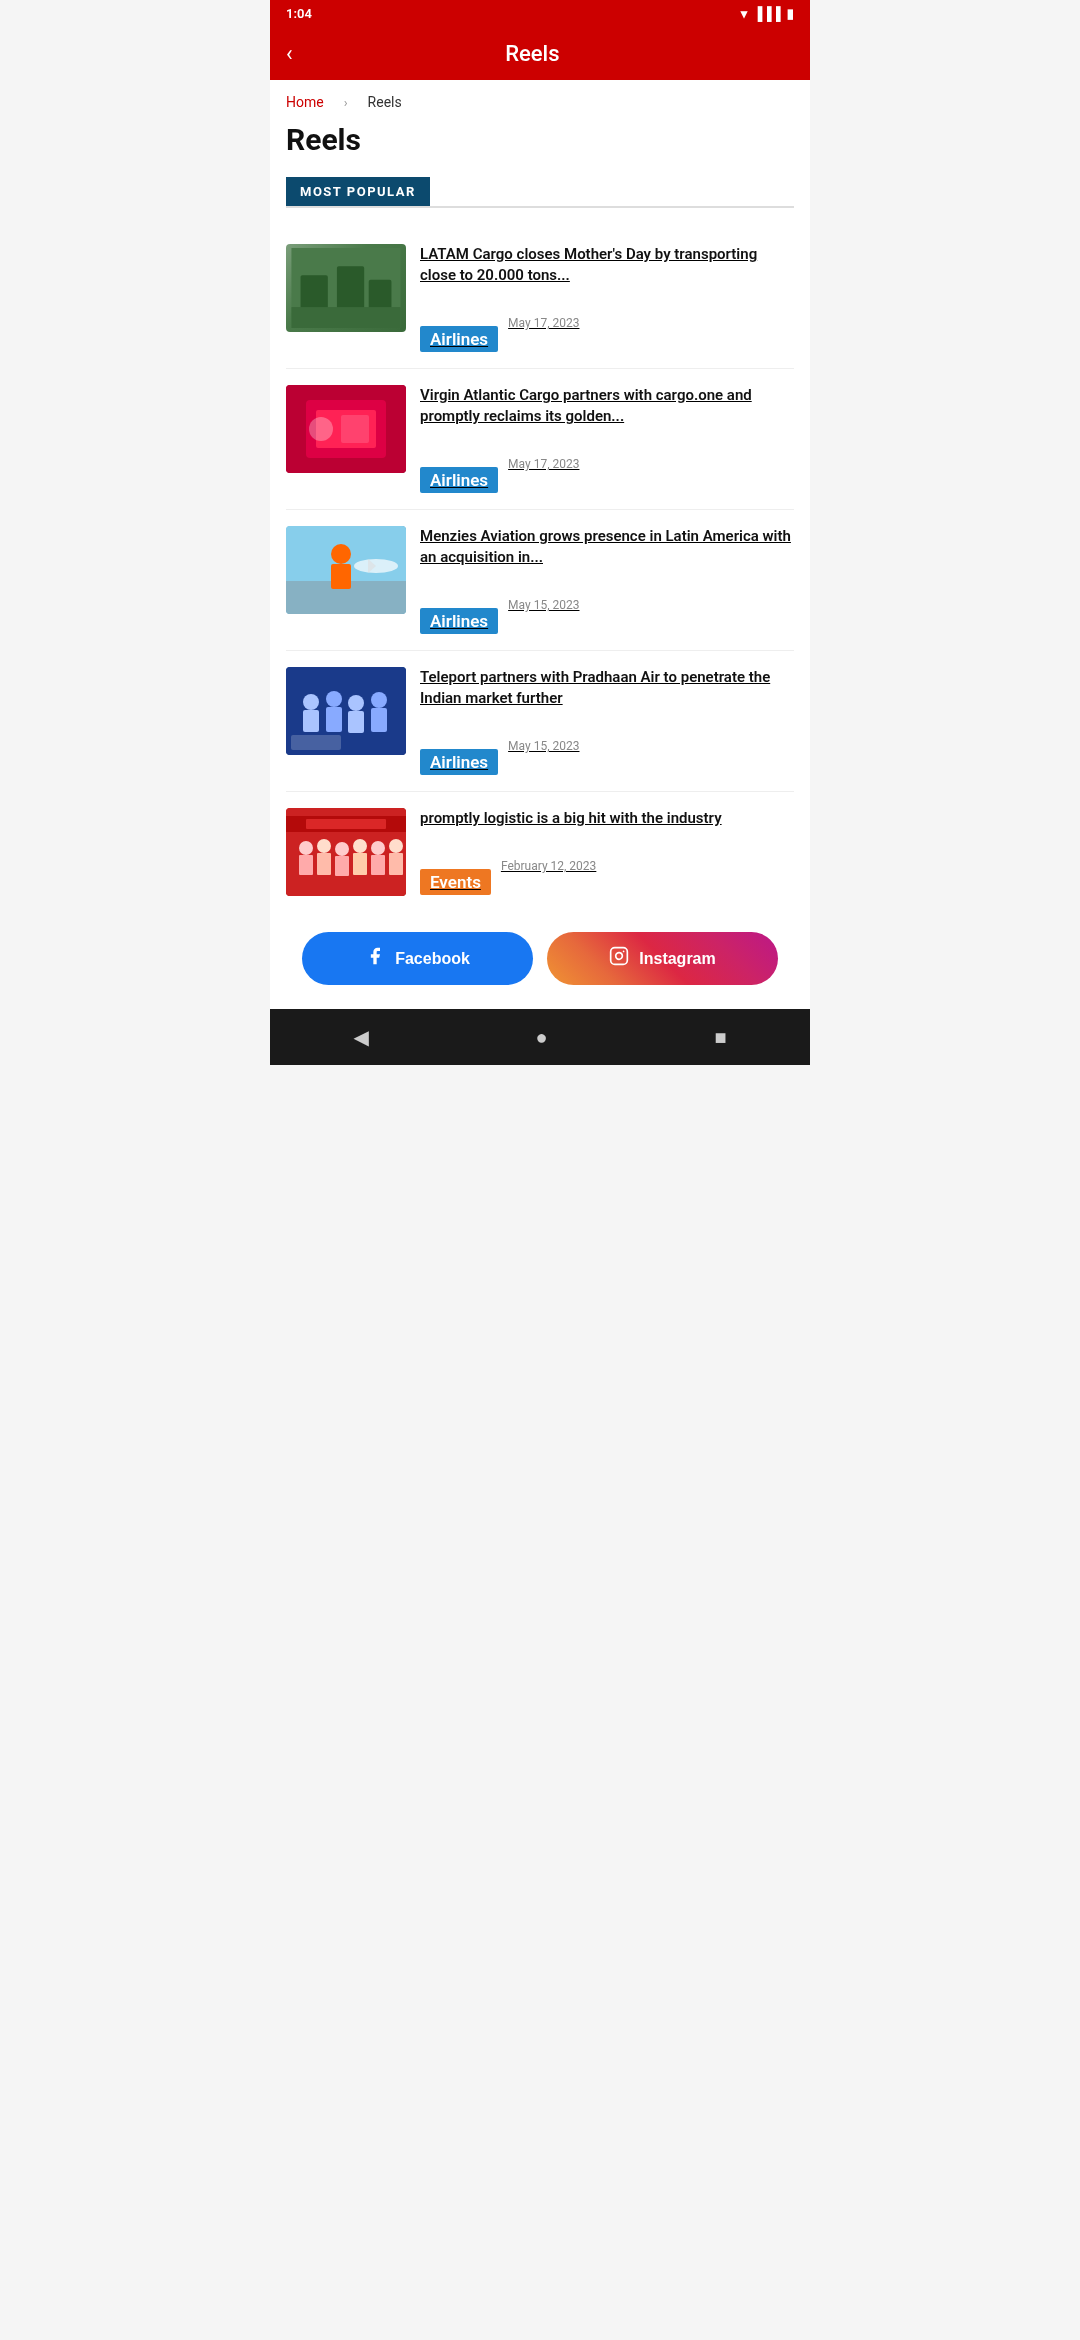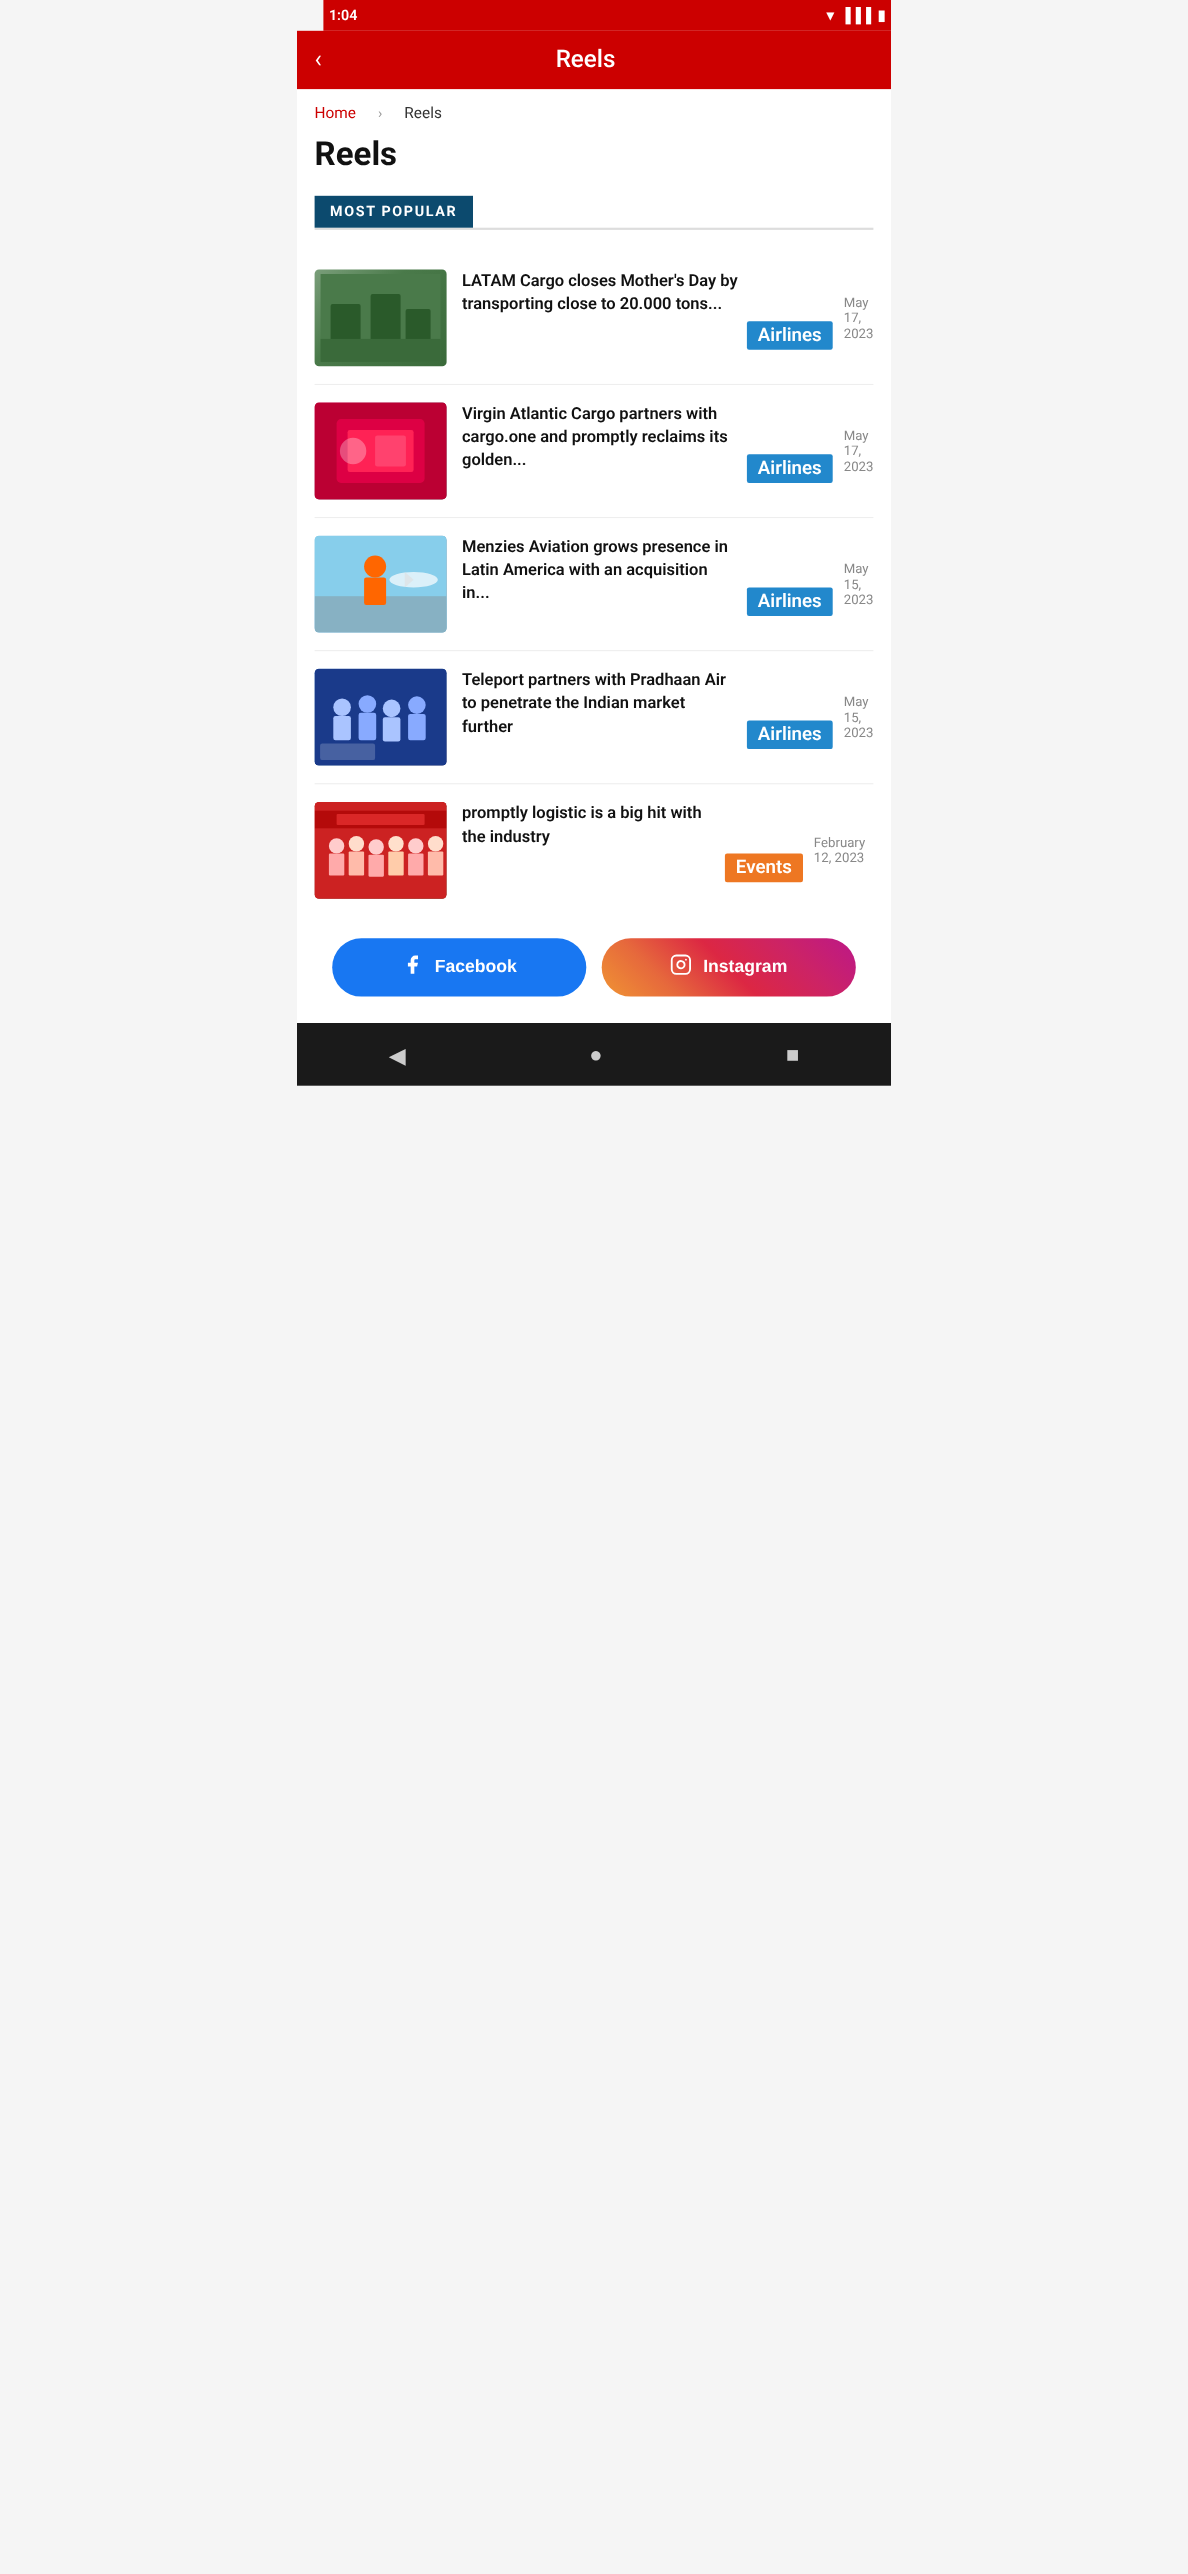--- a/index.html
+++ b/index.html
@@ -14,24 +14,23 @@
       min-height: 100vh;
     }
 
     
     .status-bar {
       background: #cc0000;
       color: white;
       display: flex;
       justify-content: space-between;
       align-items: center;
-      padding: 6px 5px;
+      padding: 6px 16px;
       font-size: 13px;
       font-weight: 600;
-      margin-left: 24px;
     }
     .status-icons {
       display: flex;
       gap: 6px;
       align-items: center;
     }
 
     
     .app-bar {
       background: #cc0000;
@@ -171,22 +170,24 @@
 
     
     .thumb-decoration {
       width: 100%;
       height: 100%;
     }
 
     .news-info {
       flex: 1;
       display: flex;
+      flex-direction: column;
       justify-content: flex-start;
       gap: 8px;
+      text-decoration: underline;
     }
 
     .news-headline {
       font-size: 15px;
       font-weight: 600;
       color: #111;
       line-height: 1.4;
     }
 
     .news-meta {

